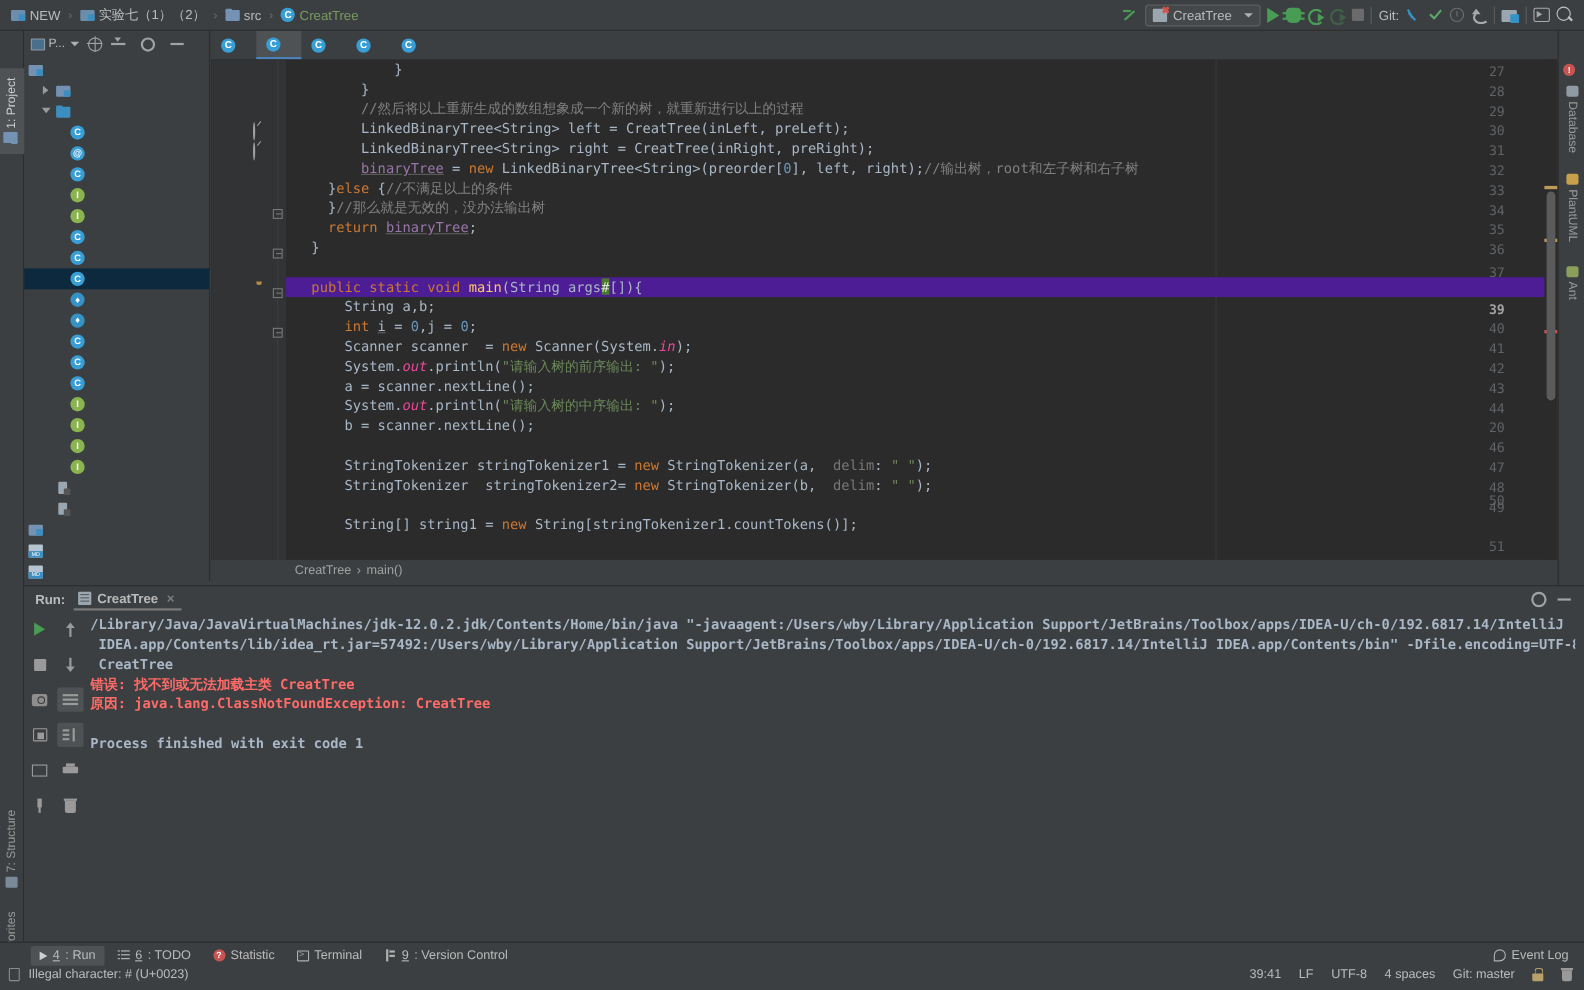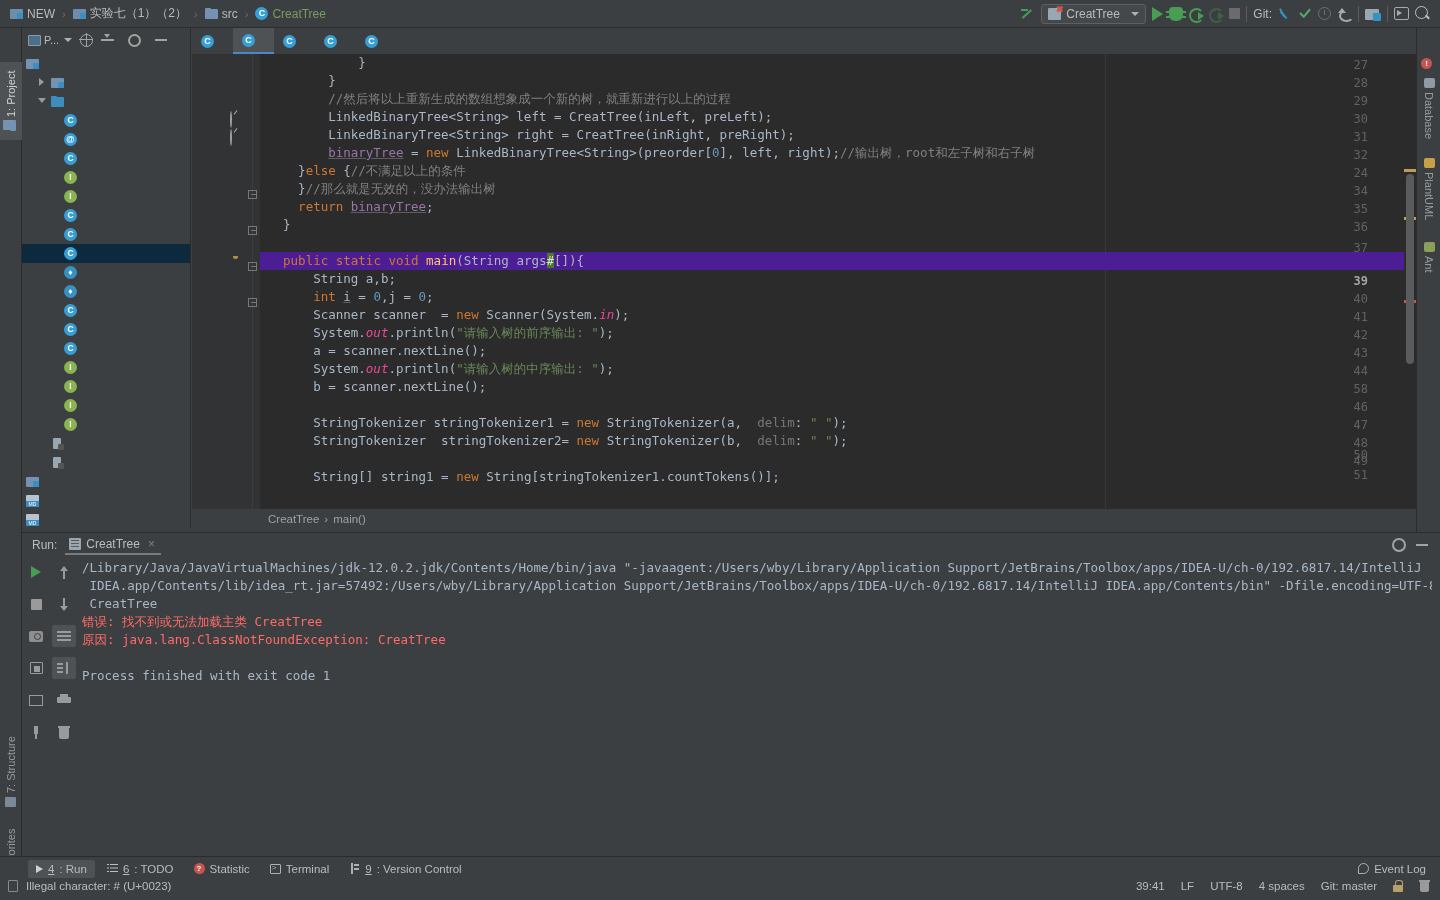--- a/index.html
+++ b/index.html
@@ -193,21 +193,21 @@
   .err-badge{position:absolute;left:4px;top:30px;width:11px;height:11px;border-radius:50%;background:#c75450;color:#fff;font-size:8px;line-height:11px;text-align:center;font-weight:bold;font-family:"Liberation Sans",sans-serif;}
 
   
   .edcrumb {
     position:absolute; left:192px; top:509px; width:1224px; height:20px;
     background:#3c3f41; display:flex; align-items:center; gap:5px; padding-left:76px;
     font-size:11.5px; color:#a0a0a0;
   }
 
   
-  .runpanel { position:absolute; left:22px; top:532px; width:1418px; height:324px; background:#3c3f41; border-top:1px solid #2b2b2b; }
+  .runpanel { position:absolute; left:22px; top:532px; width:1418px; height:324px; background:#3c3f41; border-top:1px solid #2b2b2b;font-weight:bold; }
   .runhead { height:24px; display:flex; align-items:center; gap:8px; padding-left:10px; }
   .runhead-label{ font-size:12px; color:#bbbbbb; }
   .runtab { display:flex; align-items:center; gap:5px; font-size:12px; color:#bbbbbb; border-bottom:2px solid #7a7a7a; padding:2px 6px 2px 4px;}
   .runtab-ico{width:12px;height:12px;background:#9aa7b0;border-radius:1px;position:relative;}
   .runtab-ico::after{content:'';position:absolute;left:2px;top:2px;width:8px;height:1px;background:#5a5a5a;box-shadow:0 3px 0 #5a5a5a,0 6px 0 #5a5a5a;}
   .runhead-right{margin-left:auto;display:flex;gap:10px;padding-right:12px;}
   .gear2{width:14px;height:14px;border-radius:50%;border:2.8px solid #a3a3a3;position:relative;}
   .gear2::after{content:'';position:absolute;left:2.8px;top:2.8px;width:2.4px;height:2.4px;background:#3c3f41;border-radius:50%;}
   .min2{width:12px;height:2px;background:#a3a3a3;}
 
@@ -505,39 +505,39 @@
     <div class="gutter"></div>
     <div class="foldcol"></div>
     <div class="margin-line"></div>
     <div id="gutter-nums">
         <div class="gnum" style="top: 2px;">27</div>
         <div class="gnum" style="top: 20px;">28</div>
         <div class="gnum" style="top: 38px;">29</div>
         <div class="gnum" style="top: 56px;">30</div>
         <div class="gnum" style="top: 74px;">31</div>
         <div class="gnum" style="top: 92px;">32</div>
-        <div class="gnum" style="top: 110px;">24</div>
+        <div class="gnum" style="top: 110px;">33</div>
         <div class="gnum" style="top: 128px;">34</div>
         <div class="gnum" style="top: 146px;">35</div>
         <div class="gnum" style="top: 164px;">36</div>
         <div class="gnum" style="top: 185px;">37</div>
         <div class="gnum" style="top: 200px;">38</div>
         <div class="gnum cur" style="top: 218px;">39</div>
         <div class="gnum" style="top: 236px;">40</div>
         <div class="gnum" style="top: 254px;">41</div>
         <div class="gnum" style="top: 272px;">42</div>
         <div class="gnum" style="top: 290px;">43</div>
         <div class="gnum" style="top: 308px;">44</div>
-        <div class="gnum" style="top: 326px;">58</div>
+        <div class="gnum" style="top: 326px;">20</div>
         <div class="gnum" style="top: 344px;">46</div>
         <div class="gnum" style="top: 362px;">47</div>
         <div class="gnum" style="top: 380px;">48</div>
         <div class="gnum" style="top: 398px;">49</div>
         <div class="gnum" style="top: 392px;">50</div>
-        <div class="gnum" style="top: 412px;">51</div>
+        <div class="gnum" style="top: 434px;">51</div>
       </div>
     <div class="code" id="code-lines">
         <div class="cline">            }</div>
         <div class="cline">        }</div>
         <div class="cline">        <span class="cmt">//然后将以上重新生成的数组想象成一个新的树，就重新进行以上的过程</span></div>
         <div class="cline">        LinkedBinaryTree&lt;String&gt; left = CreatTree(inLeft, preLeft);</div>
         <div class="cline">        LinkedBinaryTree&lt;String&gt; right = CreatTree(inRight, preRight);</div>
         <div class="cline">        <span class="fld undl">binaryTree</span> = <span class="kw">new</span> LinkedBinaryTree&lt;String&gt;(preorder[<span class="num">0</span>], left, right);<span class="cmt">//输出树，root和左子树和右子树</span></div>
         <div class="cline">    }<span class="kw">else</span> {<span class="cmt">//不满足以上的条件</span></div>
         <div class="cline">    }<span class="cmt">//那么就是无效的，没办法输出树</span></div>

